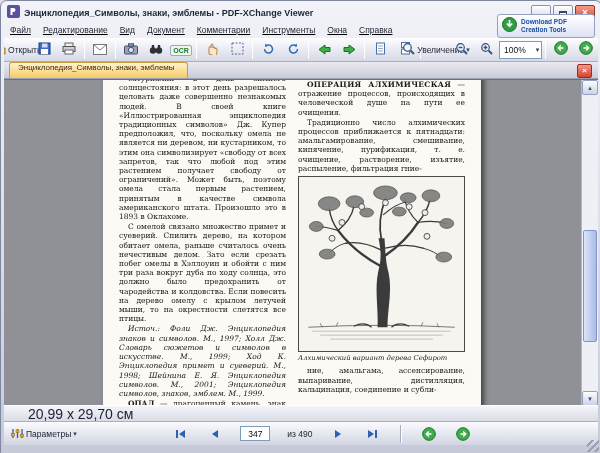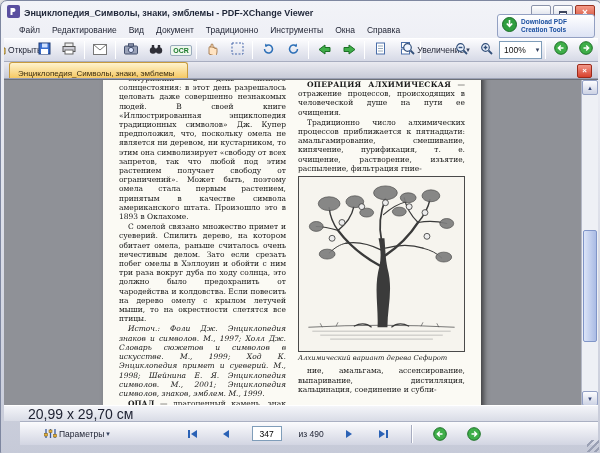--- a/index.html
+++ b/index.html
@@ -9,39 +9,39 @@
   .titlebar{position:absolute;left:4px;right:4px;top:3px;height:18px;display:flex;align-items:center;gap:4px;padding:0 2px;justify-content:space-between;}
   .title-text{font-size:9px;font-weight:bold;color:#1f2638;white-space:nowrap;overflow:hidden;flex:1;}
   .winbtns{display:flex;gap:2px;}
   .wbtn{width:18px;height:14px;border:1px solid #8b93aa;border-radius:2px;background:linear-gradient(#fff,#cfd4e2);
         display:flex;align-items:flex-end;justify-content:center;cursor:default;}
   .wbtn.min i{display:block;width:7px;height:2px;background:#3c465f;margin-bottom:2px;}
   .wbtn.max i{display:block;width:8px;height:7px;border:solid #3c465f;border-width:2px 1px 1px;margin-bottom:2px;box-sizing:border-box;background:#fff;}
   .wbtn.close{background:linear-gradient(#f59a88,#cf4a34);border-color:#993322;color:#fff;font-size:10px;font-weight:bold;
         align-items:center;line-height:12px;}
   
-  .menubar{position:absolute;left:12px;top:22px;height:14px;display:flex;align-items:center;}
+  .menubar{position:absolute;left:3px;top:22px;height:14px;display:flex;align-items:center;text-decoration:underline;}
   .menu-item{font-size:8.5px;color:#1c2030;padding:1px 6px;white-space:nowrap;}
   .promo{position:absolute;right:6px;top:13px;width:98px;height:24px;border:1px solid #93a0c2;border-radius:3px;
          background:linear-gradient(#ffffff,#dde3f4);display:flex;align-items:center;gap:4px;padding:0 4px;z-index:6;box-sizing:border-box;}
   .promo-text{font-size:6.5px;line-height:8px;color:#1a4fa0;font-weight:bold;}
   
   .toolbar{position:absolute;left:3px;right:3px;top:37px;height:24px;display:flex;align-items:center;gap:1px;padding:0 3px;
            background:linear-gradient(#fcfcfe,#d6d9e6);border-top:1px solid #fff;border-bottom:1px solid #a8adc0;box-sizing:border-box;overflow:hidden;}
   .tbtn{height:20px;min-width:20px;display:flex;align-items:center;justify-content:center;gap:2px;padding:0 2px;border-radius:2px;}
   .tbtn .lbl{font-size:8.5px;color:#1c2030;white-space:nowrap;}
   .dd{font-size:7px;color:#33415f;}
   .tsep{width:1px;height:18px;background:#a7acc0;border-right:1px solid #fff;margin:0 2px;}
   .ocr{font-size:7px;font-weight:bold;color:#1a7a2a;border:1px solid #9ab;padding:1px 2px;background:#eef6ee;border-radius:2px;}
   .combo{display:flex;align-items:center;height:16px;background:#fff;border:1px solid #7f9db9;padding:0 2px 0 4px;gap:10px;}
   .combo .val{font-size:8.5px;color:#111;}
   
   .tabbar{position:absolute;left:3px;right:3px;top:61px;height:17px;background:linear-gradient(#eaeaf0,#c8cbd8);
           border-bottom:1px solid #9aa0b4;display:flex;align-items:flex-end;padding-left:5px;box-sizing:border-box;}
-  .tab{height:15px;display:flex;align-items:flex-end;padding:0 12px 0 8px;font-size:8px;color:#3a2c10;
+  .tab{height:15px;display:flex;align-items:flex-start;padding:0 12px 0 8px;font-size:8px;color:#3a2c10;
        background:linear-gradient(#fff3cd,#f6c964);border:1px solid #c89b3c;border-bottom:none;border-radius:3px 3px 0 0;white-space:nowrap;}
   .tabclose{position:absolute;right:6px;top:2px;width:13px;height:12px;background:linear-gradient(#f2988a,#d8402c);
        border:1px solid #9c2a1a;border-radius:2px;color:#fff;font-size:8px;line-height:11px;text-align:center;font-weight:bold;}
   
   .docarea{position:absolute;left:3px;right:3px;top:78px;height:326px;background:#8f9197;overflow:hidden;border-top:1px solid #6d7078;}
   .pdfpage{position:absolute;left:99px;top:-14px;width:378px;min-height:460px;background:#fbfaf4;
            box-shadow:3px 3px 5px rgba(0,0,0,.55);padding:8px 16px 20px;box-sizing:border-box;display:flex;gap:12px;}
   .col{width:167px;font-family:"DejaVu Serif","Liberation Serif",serif;font-size:7.5px;line-height:9.2px;
        text-align:justify;color:#181818;}
   .col p{margin:0 0 1px;text-indent:9px;}
@@ -53,22 +53,22 @@
   
   .vscroll{position:absolute;right:0;top:0;bottom:0;width:16px;background:#eef0f5;border-left:1px solid #b4b8c6;}
   .sbtn{height:15px;margin:0;background:linear-gradient(#fdfdff,#ccd2e4);border:1px solid #93a0c4;border-radius:2px;
         color:#38497c;font-size:6px;display:flex;align-items:center;justify-content:center;box-sizing:border-box;}
   .sbtn.down{position:absolute;bottom:0;left:0;right:0;}
   .sthumb{position:absolute;left:1px;right:1px;top:150px;height:110px;border:1px solid #8095c8;border-radius:2px;
         background:linear-gradient(90deg,#dbe4f8,#aabbe4);}
   
   .statusbar{position:absolute;left:3px;right:3px;top:404px;height:16px;display:flex;align-items:center;padding:0 24px;
         background:linear-gradient(#f4f5f9,#d9dce6);font-size:14px;color:#1c2030;border-top:1px solid #fff;box-sizing:border-box;}
-  .bottombar{position:absolute;left:3px;right:3px;top:420px;height:24px;display:flex;align-items:center;padding:0 22px;
-        background:linear-gradient(#fbfbfd,#d2d5e2);border-top:1px solid #aab0c2;box-sizing:border-box;margin-left:16px;}
+  .bottombar{position:absolute;left:3px;right:3px;top:420px;height:24px;display:flex;align-items:center;padding:0 5px;
+        background:linear-gradient(#fbfbfd,#d2d5e2);border-top:1px solid #aab0c2;box-sizing:border-box;}
   .spacer1{flex:1;} .spacer2{flex:1.3;}
   .navcluster{display:flex;align-items:center;gap:17px;justify-content:space-between;}
   .nbtn{height:18px;min-width:17px;display:flex;align-items:center;justify-content:center;gap:1px;border-radius:2px;}
   .tri-l{width:0;height:0;border-top:4px solid transparent;border-bottom:4px solid transparent;border-right:6px solid #2b62b5;}
   .tri-r{width:0;height:0;border-top:4px solid transparent;border-bottom:4px solid transparent;border-left:6px solid #2b62b5;}
   .vbar{width:2px;height:8px;background:#2b62b5;}
   .pageinput{width:28px;height:13px;font-size:8.5px;text-align:center;border:1px solid #7f9db9;background:#fff;padding:0;}
   .pc-label{font-size:8.5px;color:#1c2030;white-space:nowrap;}
   .grip{position:absolute;right:2px;bottom:2px;width:12px;height:12px;
         background:repeating-linear-gradient(135deg,transparent 0 3px,#9aa0b4 3px 5px);}
@@ -93,21 +93,21 @@
         </span>
       <span class="wbtn close">×</span>
     </span>
   </div>
 
   <div class="menubar">
     <span class="menu-item">Файл</span>
     <span class="menu-item">Редактирование</span>
     <span class="menu-item">Вид</span>
     <span class="menu-item">Документ</span>
-    <span class="menu-item">Традиционно</span>
+    <span class="menu-item">Комментарии</span>
     <span class="menu-item">Инструменты</span>
     <span class="menu-item">Окна</span>
     <span class="menu-item">Справка</span>
   </div>
 
   <div class="promo">
     <span><svg width="15" height="15">
           <circle cx="7.5" cy="7.5" r="7" fill="#2f9e3f" stroke="#1b6b28"></circle>
           <path d="M7.5 3v6M4.8 6.5L7.5 9.3 10.2 6.5" stroke="#fff" stroke-width="1.6" fill="none"></path>
         </svg></span>

